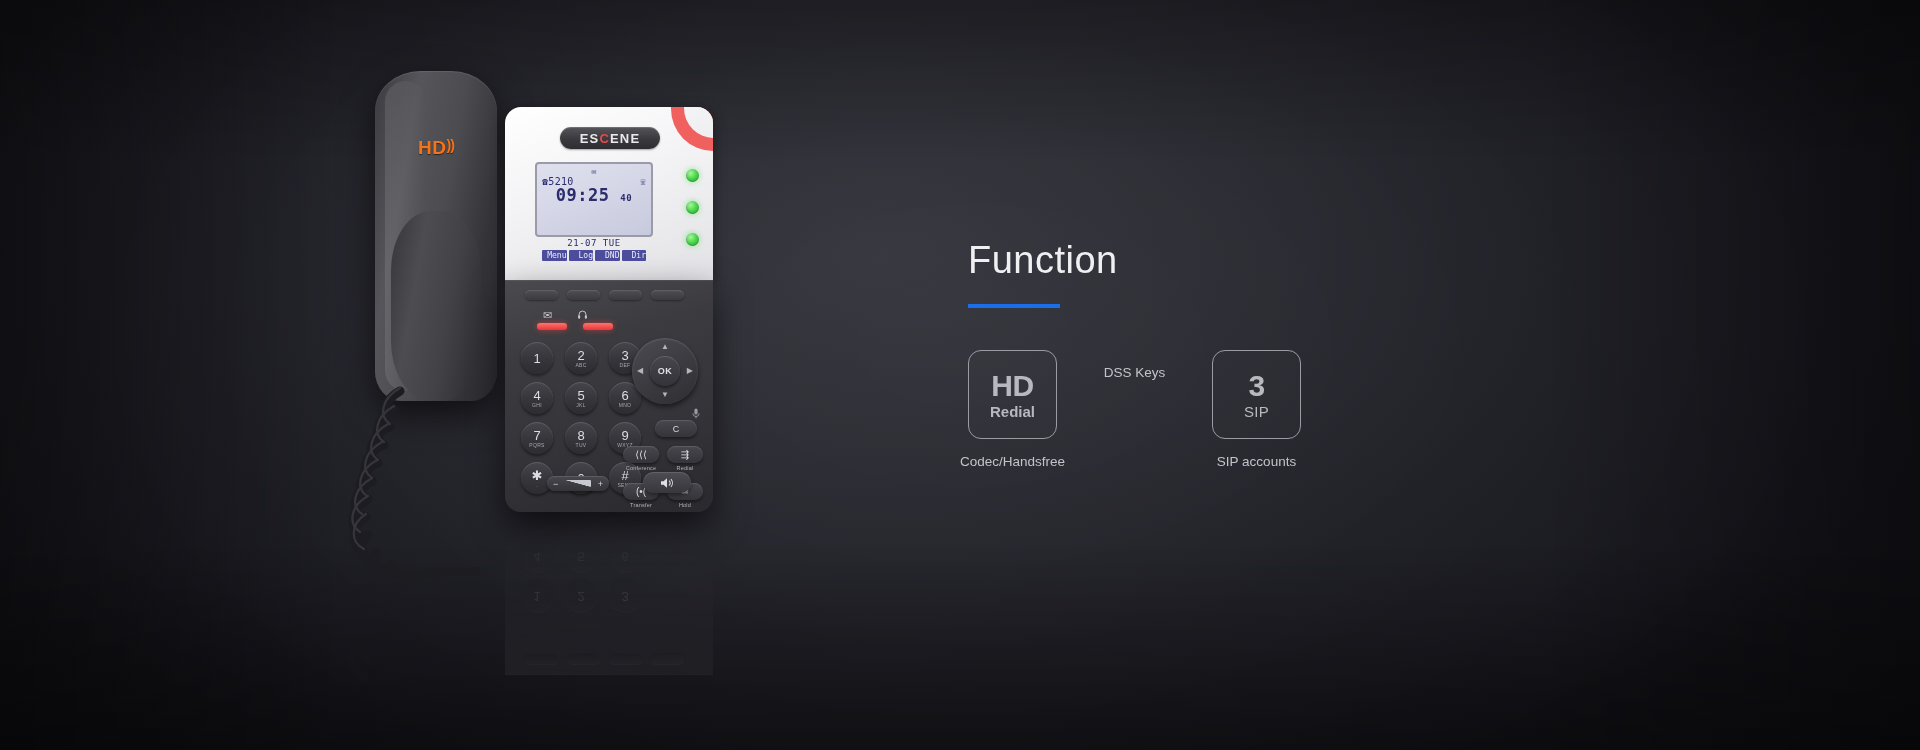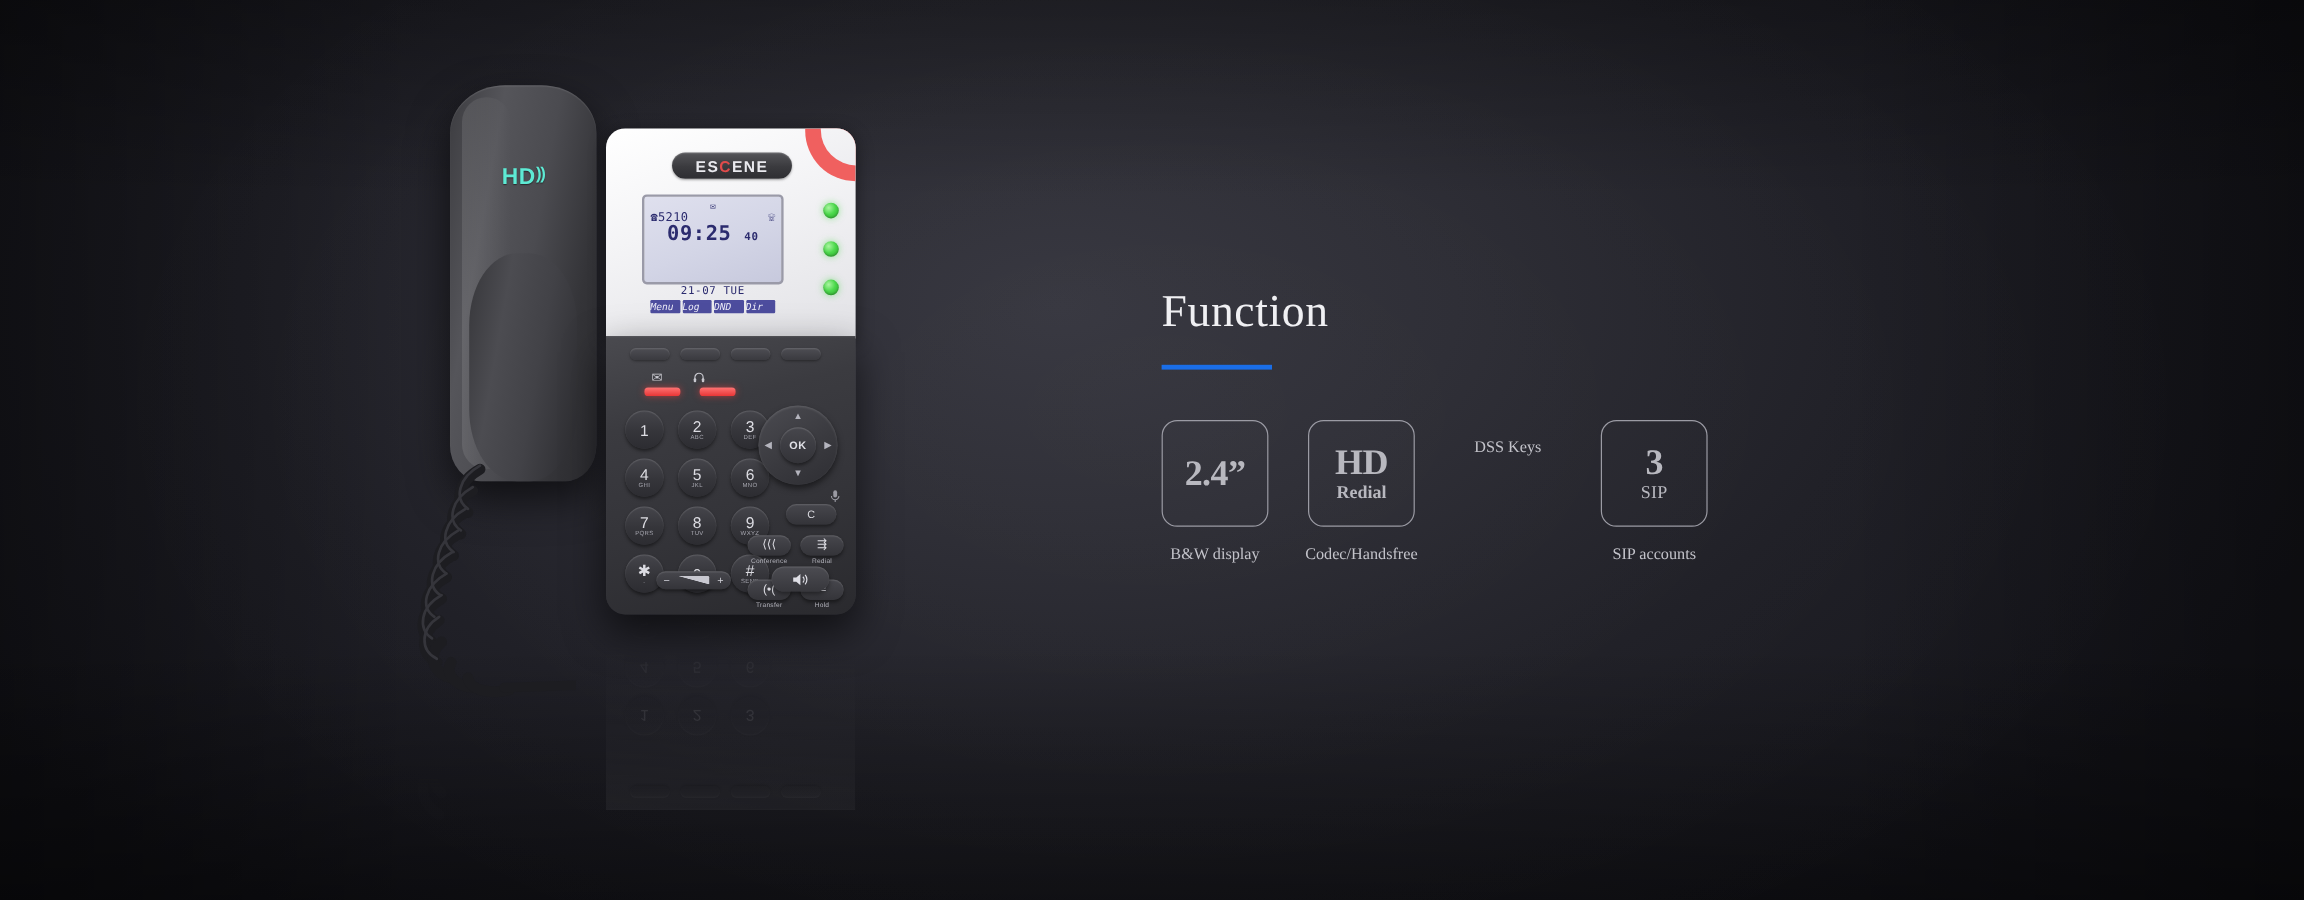--- a/index.html
+++ b/index.html
@@ -62,21 +62,21 @@
     position: absolute;
     left: 16px; top: 140px;
     width: 90px; height: 190px;
     border-radius: 40px / 60px;
     background: linear-gradient(100deg, #36363a 0%, #4c4c51 30%, #424247 60%, #2b2b2f 100%);
   }
   .hd-logo {
     position: absolute;
     left: 0; right: 0; top: 66px;
     text-align: center;
-    color: #5eead4;
+    color: #f97316;
     font-size: 19px; font-weight: bold;
     letter-spacing: 0.5px;
     text-shadow: 0 1px 1px rgba(0,0,0,0.5);
   }
   .hd-logo .waves { font-size: 14px; position: relative; top: -4px; letter-spacing: -1px; }
 
   
   .cradle {
     position: absolute;
     left: 52px; top: 76px;
@@ -157,23 +157,23 @@
   }
   .lcd-ext { letter-spacing: 0.3px; }
   .lcd-time {
     text-align: center; font-size: 17px; line-height: 18px; font-weight: bold;
     letter-spacing: 0.5px; margin-top: -1px;
   }
   .lcd-time .sec { font-size: 9px; vertical-align: baseline; }
   .lcd-date { text-align: center; font-size: 9px; line-height: 10px; letter-spacing: 0.5px; margin-top: 31px; }
   .lcd-softkeys { display: flex; gap: 2px; margin-top: 2px; }
   .lcd-softkeys span {
-    flex: 1; text-align: left;
+    flex: 1; text-align: right;
     background: #4d4d9e; color: #ececf8;
-    font-size: 8px; line-height: 11px; border-radius: 1px; font-style: italic;
+    font-size: 8px; line-height: 11px; border-radius: 1px;
   }
 
   
   .leds { position: absolute; right: 14px; top: 62px; }
   .led {
     width: 13px; height: 13px; border-radius: 50%;
     background: radial-gradient(circle at 35% 32%, #a9f5a0 0%, #4cd94c 45%, #2faa2f 100%);
     box-shadow: 0 0 6px rgba(70,215,70,0.55), inset 0 -1px 2px rgba(0,0,0,0.25);
     margin-bottom: 19px;
   }
@@ -309,21 +309,20 @@
     opacity: 0.18;
     -webkit-mask-image: linear-gradient(to top, transparent 0%, rgba(0,0,0,0.9) 90%);
     mask-image: linear-gradient(to top, transparent 0%, rgba(0,0,0,0.9) 90%);
   }
 
   
   .panel {
     position: absolute;
     left: 968px; top: 238px;
     width: 700px;
-    font-family: Liberation Serif, serif;
   }
   .panel-title {
     color: #f0f0f3;
     font-size: 38px;
     font-weight: normal;
     letter-spacing: 0.5px;
     line-height: 44px;
   }
   .title-rule {
     width: 92px; height: 4px;
@@ -641,26 +640,20 @@
   </div>
 </div>
 
 <div class="panel">
 
   <h1 class="panel-title">Function</h1>
   <div class="title-rule"></div>
 
   <div class="cards">
 
-    <div class="card-col">
-      <div class="card">
-        <span class="big">2.4”</span>
-      </div>
-      <div class="card-label">B&amp;W display</div>
-    </div>
 
     <div class="card-col">
       <div class="card">
         <span class="big">HD</span>
         <span class="small">Redial</span>
       </div>
       <div class="card-label">Codec/Handsfree</div>
     </div>
 
     <div class="card-col">

